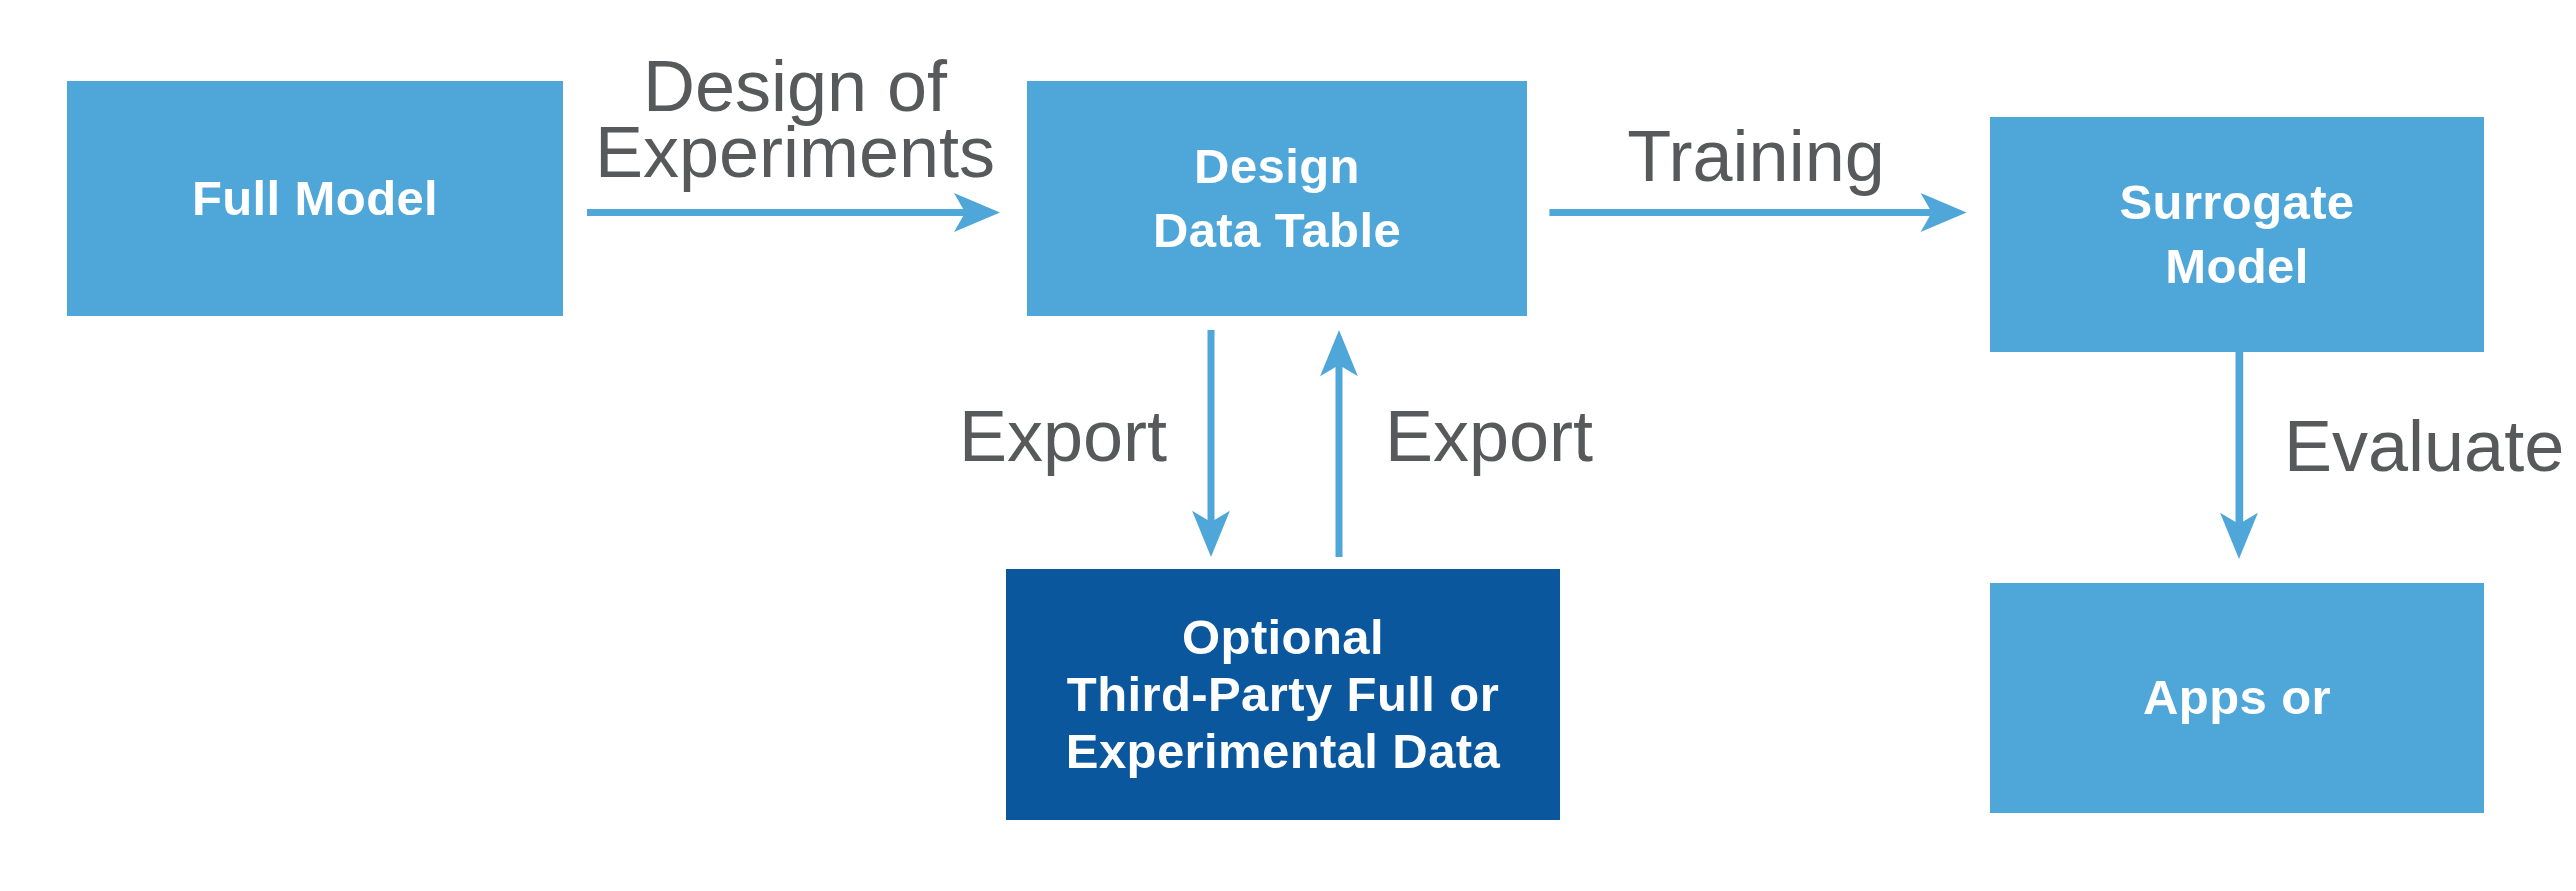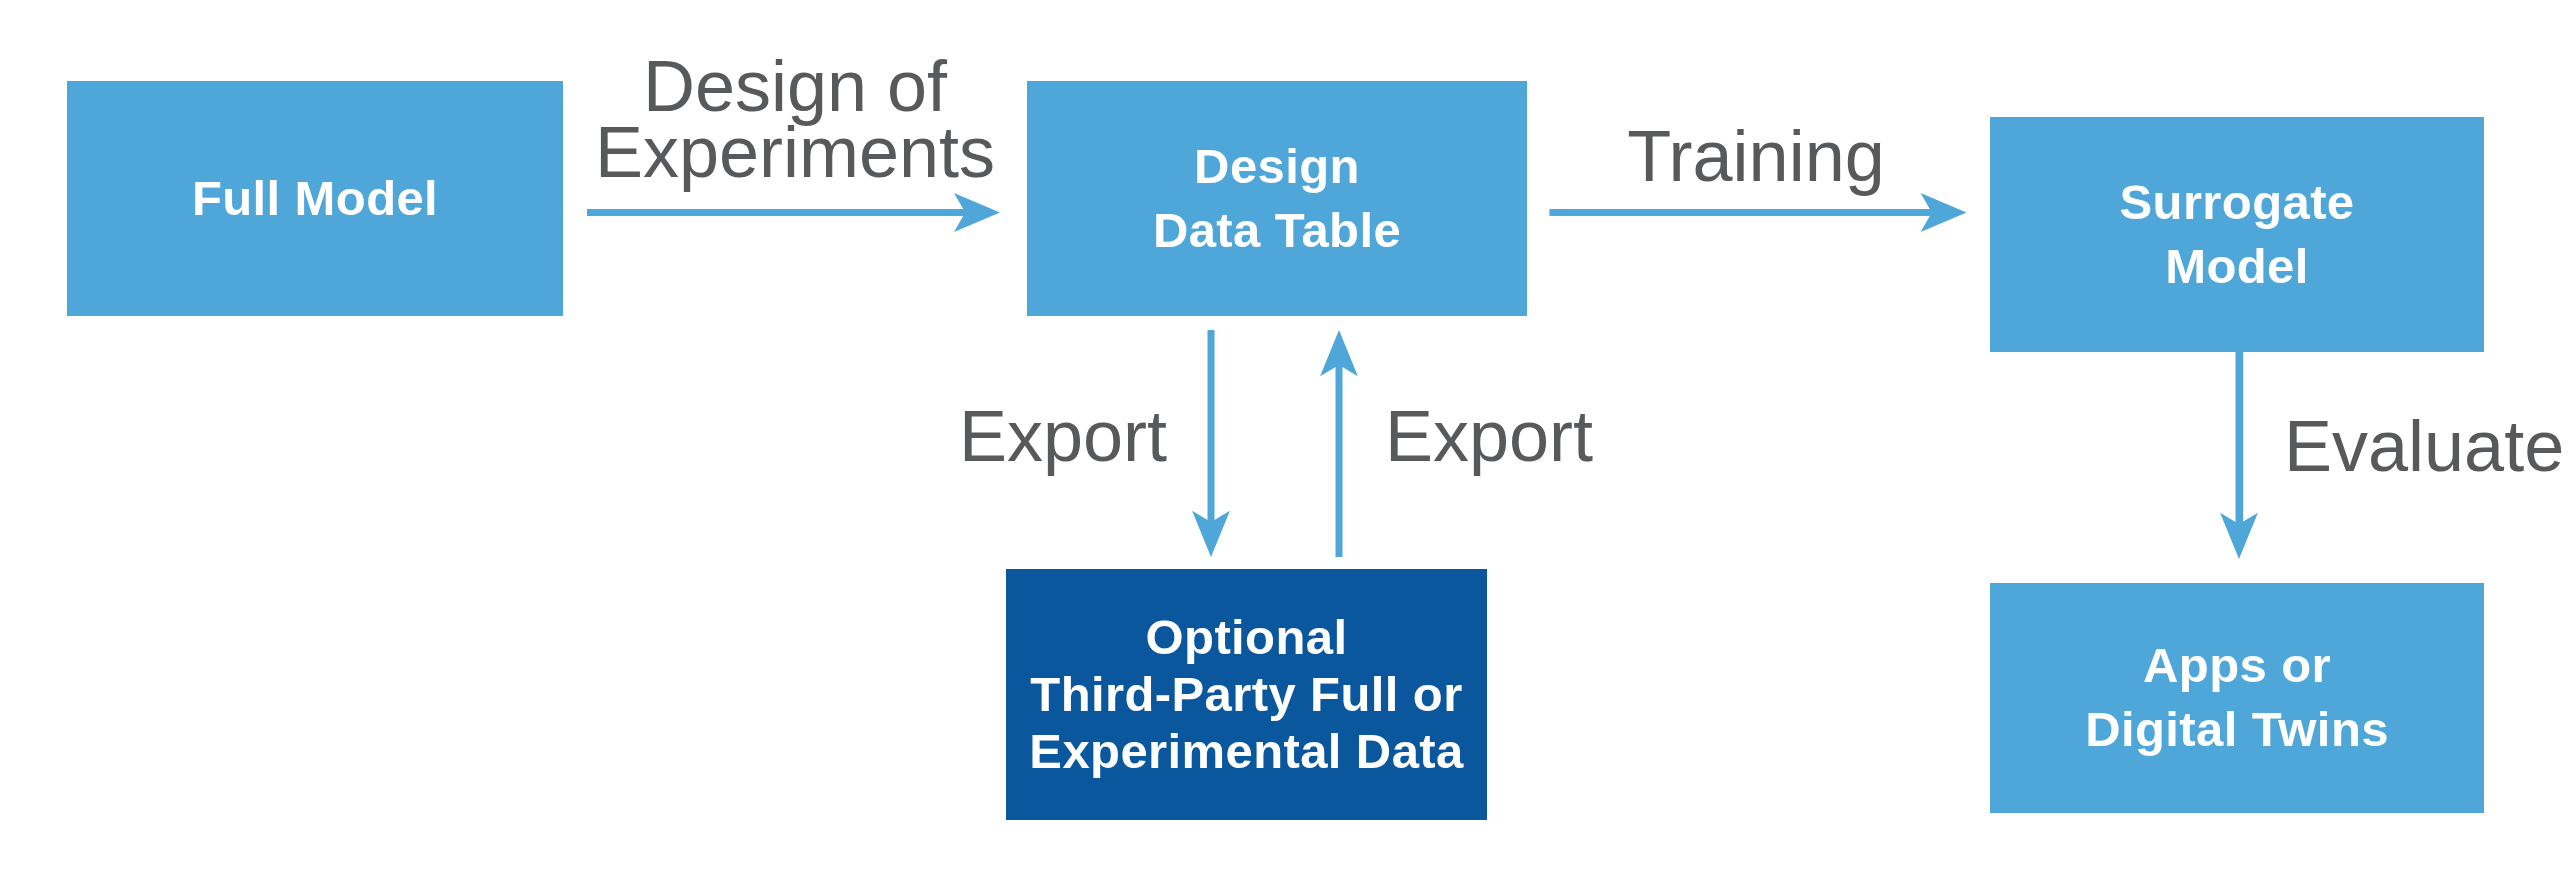--- a/index.html
+++ b/index.html
@@ -41,21 +41,21 @@
   }
   .flow-label.center{text-align:center;}
   .flow-label.right{text-align:right;}
   .arrow{position:absolute;color:var(--arrow);display:block;}
   .arrow rect,.arrow polygon{fill:currentColor;}
 
   
   #box-full-model       {left:67px;  top:81px; width:496px; height:235px;}
   #box-design-data-table{left:1020px;top:81px; width:500px; height:235px;margin-left:7px;}
   #box-surrogate-model  {left:1990px;top:81px; width:494px; height:235px;margin-top:36px;}
-  #box-third-party      {left:1006px;top:569px; width:481px; height:251px;}
+  #box-third-party      {left:1006px;top:569px; width:554px; height:251px;}
   #box-apps             {left:1990px;top:583px; width:494px; height:230px;}
 
   #label-doe     {left:445px; top:53px;  width:700px;}
   #label-training{left:1546px;top:123px; width:420px;}
   #label-export  {left:957px;top:403px; width:210px;}
   #label-import  {left:1385px;top:403px; width:280px;}
   #label-evaluate{left:2284px;top:413px; width:280px;}
 
   #arrow-doe     {left:586px; top:193px;}
   #arrow-training{left:1548px;top:193px;}
@@ -83,21 +83,20 @@
   </div>
 
   <div class="node dark" id="box-third-party">
     <div>Optional</div>
     <div>Third-Party Full or</div>
     <div>Experimental Data</div>
   </div>
 
   <div class="node light" id="box-apps">
     <div>Apps or</div>
-    <div>Digital Twins</div>
   </div>
 
   <div class="flow-label center" id="label-doe">
     <div>Design of</div>
     <div>Experiments</div>
   </div>
 
   <div class="flow-label center" id="label-training">Training</div>
   <div class="flow-label right" id="label-export">Export</div>
   <div class="flow-label" id="label-import">Export</div>

